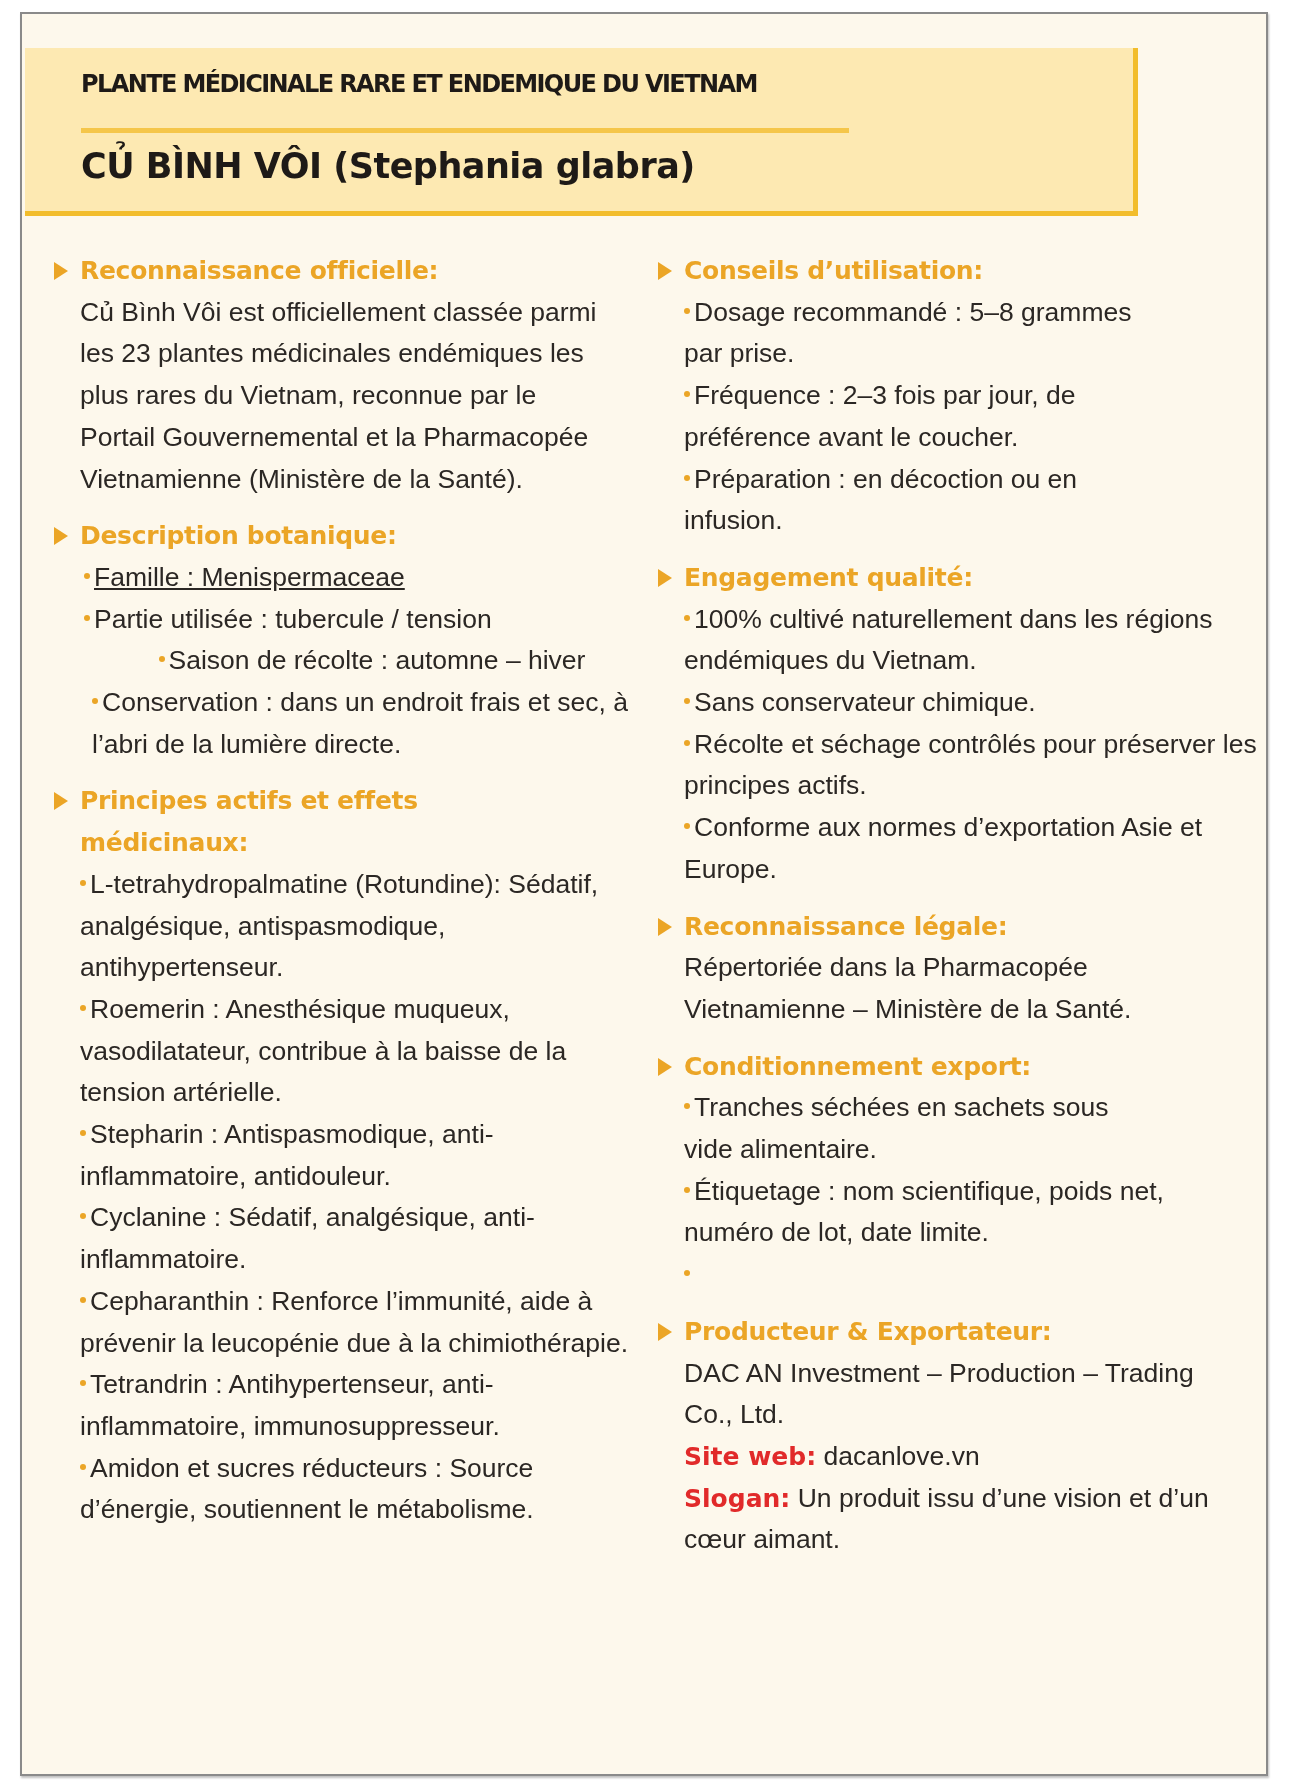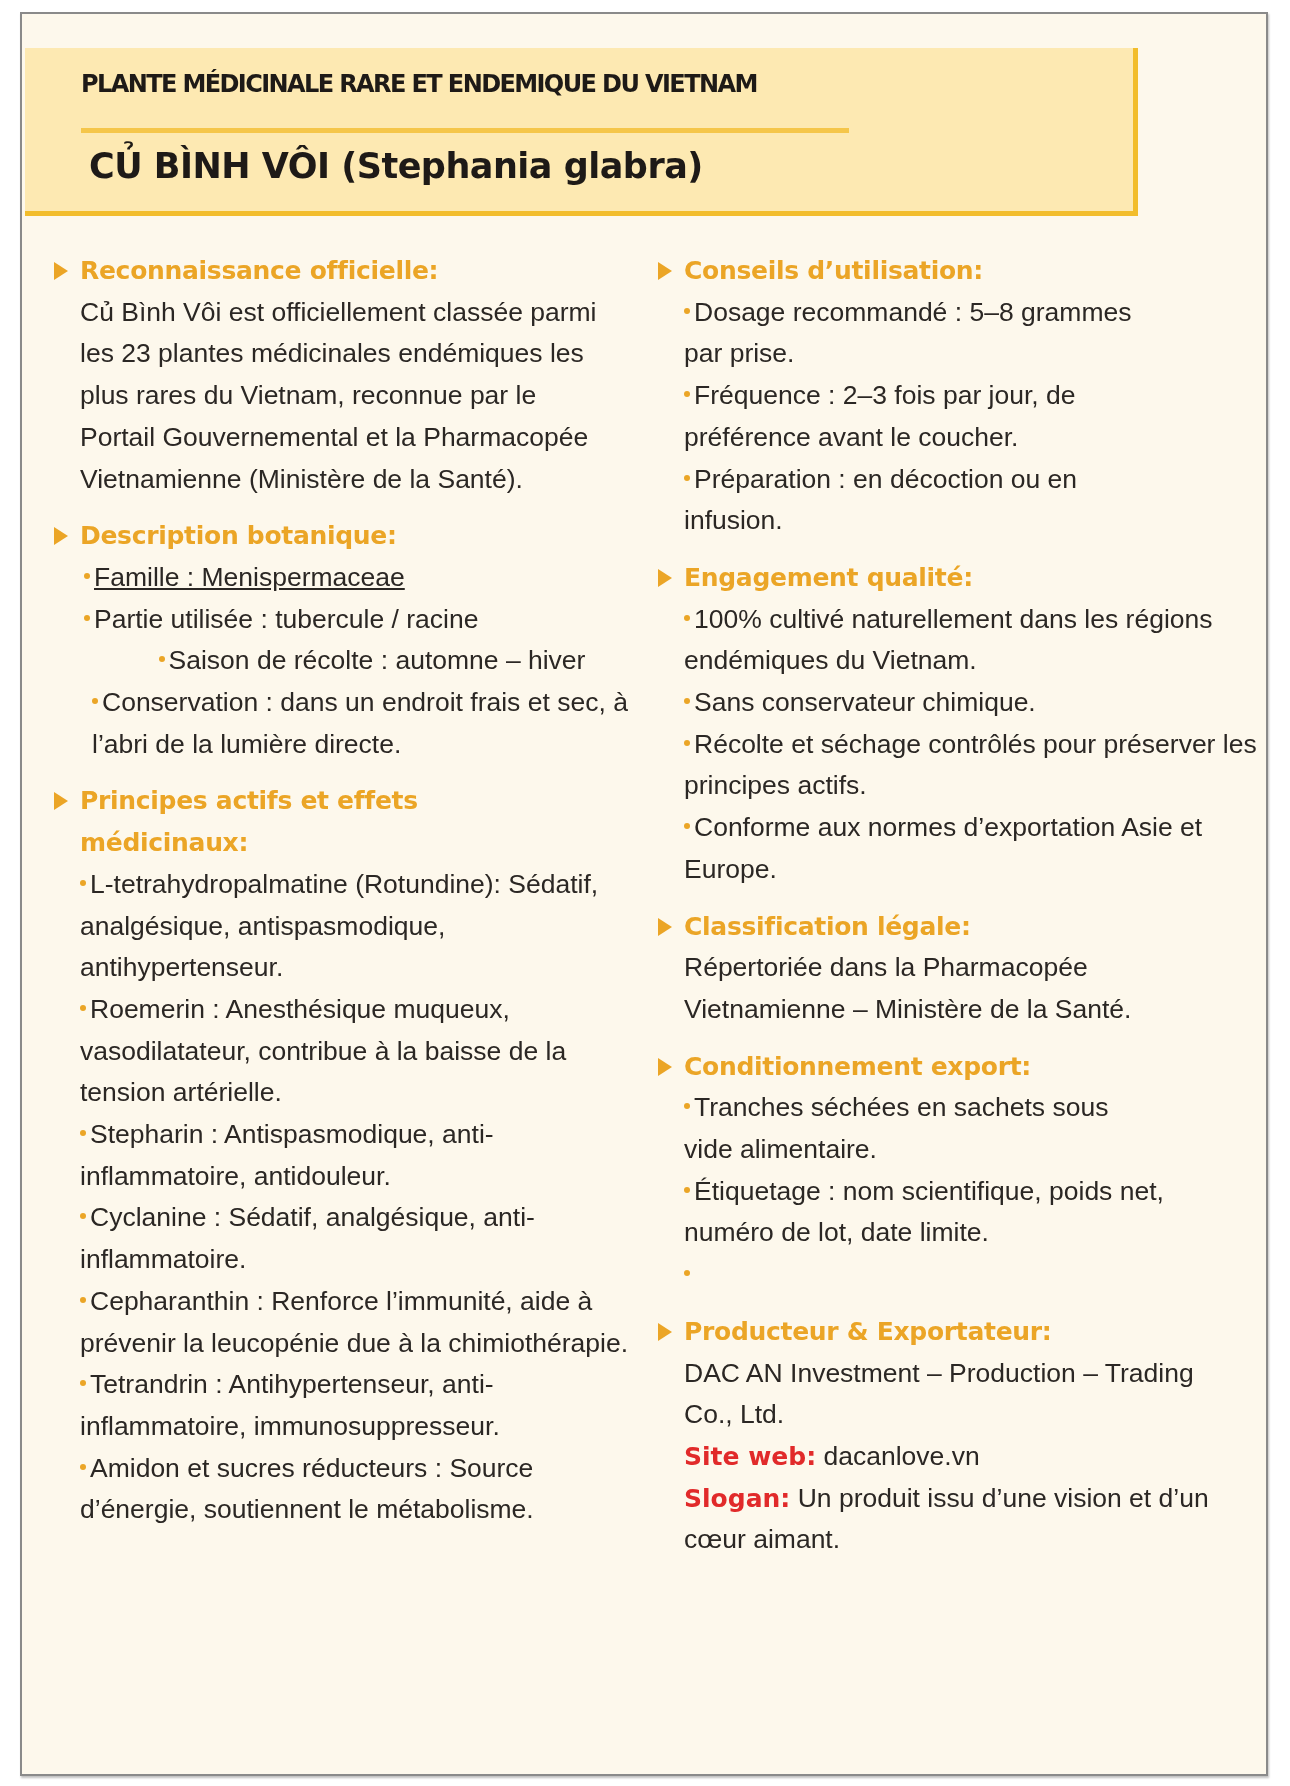--- a/index.html
+++ b/index.html
@@ -47,21 +47,20 @@
   }
   .header-line2 {
     position: absolute;
     left: 56px; top: 98px;
     font-family: "DejaVu Sans", sans-serif;
     font-weight: bold;
     font-size: 35px;
     letter-spacing: -0.5px;
     color: #1e1a17;
     white-space: nowrap;
-    margin-left: 8px;
   }
   .col {
     position: absolute;
     top: 250px;
     font-family: "Liberation Sans", sans-serif;
     color: #2b2724;
     font-size: 26.5px;
     line-height: 41.7px;
   }
   .col.left { left: 52px; width: 600px; }
@@ -128,21 +127,21 @@
     </div>
   </div>
 
   <div class="section">
     <div class="sec-title">
       <span class="tri"></span>
       <span>Description botanique:</span>
     </div>
     <div class="sec-body" style="width:580px; padding-left:28px;">
       <p class="item" style="padding-left:4px;text-decoration:underline;"><span class="dot"></span><span>Famille : Menispermaceae</span></p>
-      <p class="item" style="padding-left:4px;"><span class="dot"></span><span>Partie utilisée : tubercule / racine</span></p>
+      <p class="item" style="padding-left:4px;"><span class="dot"></span><span>Partie utilisée : tubercule / tension</span></p>
       <p class="item" style="padding-left:4px;text-align:center;"><span class="dot"></span><span>Saison de récolte : automne – hiver</span></p>
       <p class="item" style="padding-left:4px;margin-left:8px;"><span class="dot"></span><span>Conservation : dans un endroit frais et sec, à l’abri de la lumière directe.</span></p>
     </div>
   </div>
 
   <div class="section">
     <div class="sec-title" style="width:440px;">
       <span class="tri"></span>
       <span>Principes actifs et effets médicinaux:</span>
     </div>
@@ -181,21 +180,21 @@
       <p class="item"><span class="dot"></span><span>100% cultivé naturellement dans les régions endémiques du Vietnam.</span></p>
       <p class="item"><span class="dot"></span><span>Sans conservateur chimique.</span></p>
       <p class="item"><span class="dot"></span><span>Récolte et séchage contrôlés pour préserver les principes actifs.</span></p>
       <p class="item"><span class="dot"></span><span>Conforme aux normes d’exportation Asie et Europe.</span></p>
     </div>
   </div>
 
   <div class="section">
     <div class="sec-title">
       <span class="tri"></span>
-      <span>Classification légale:</span>
+      <span>Reconnaissance légale:</span>
     </div>
     <div class="sec-body" style="width:520px;">
       <p class="para">Répertoriée dans la Pharmacopée Vietnamienne – Ministère de la Santé.</p>
     </div>
   </div>
 
   <div class="section">
     <div class="sec-title">
       <span class="tri"></span>
       <span>Conditionnement export:</span>

